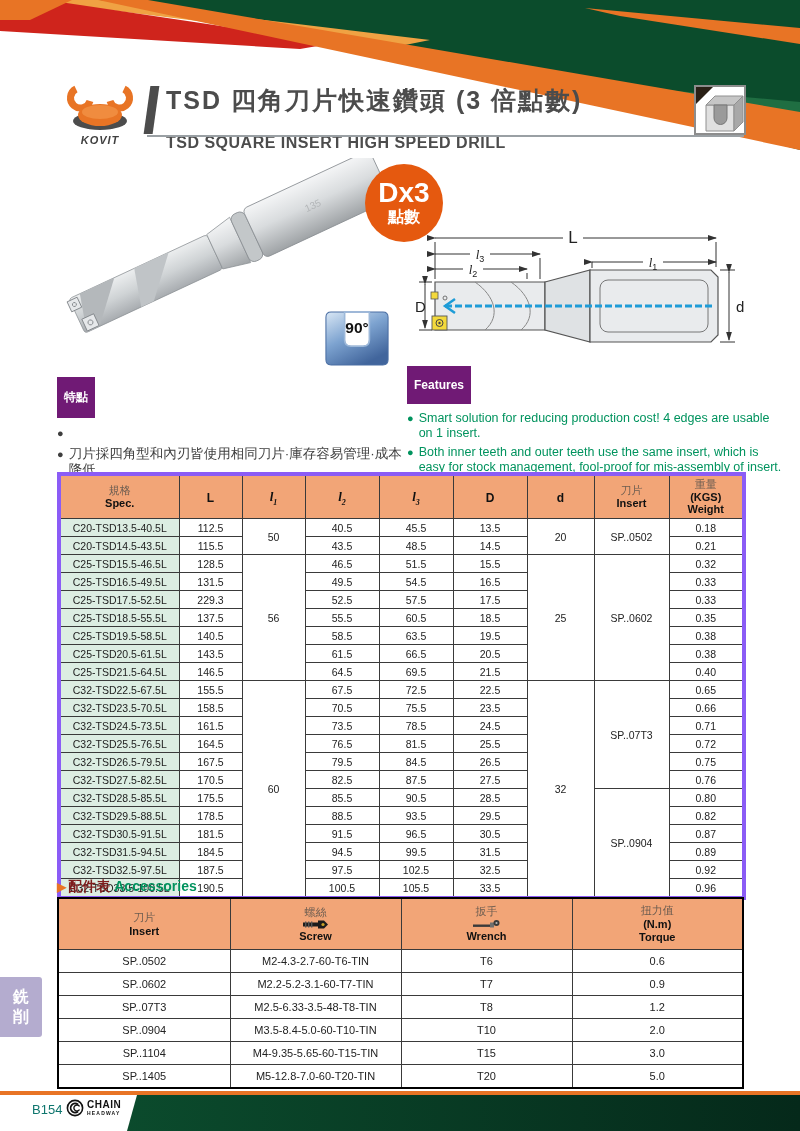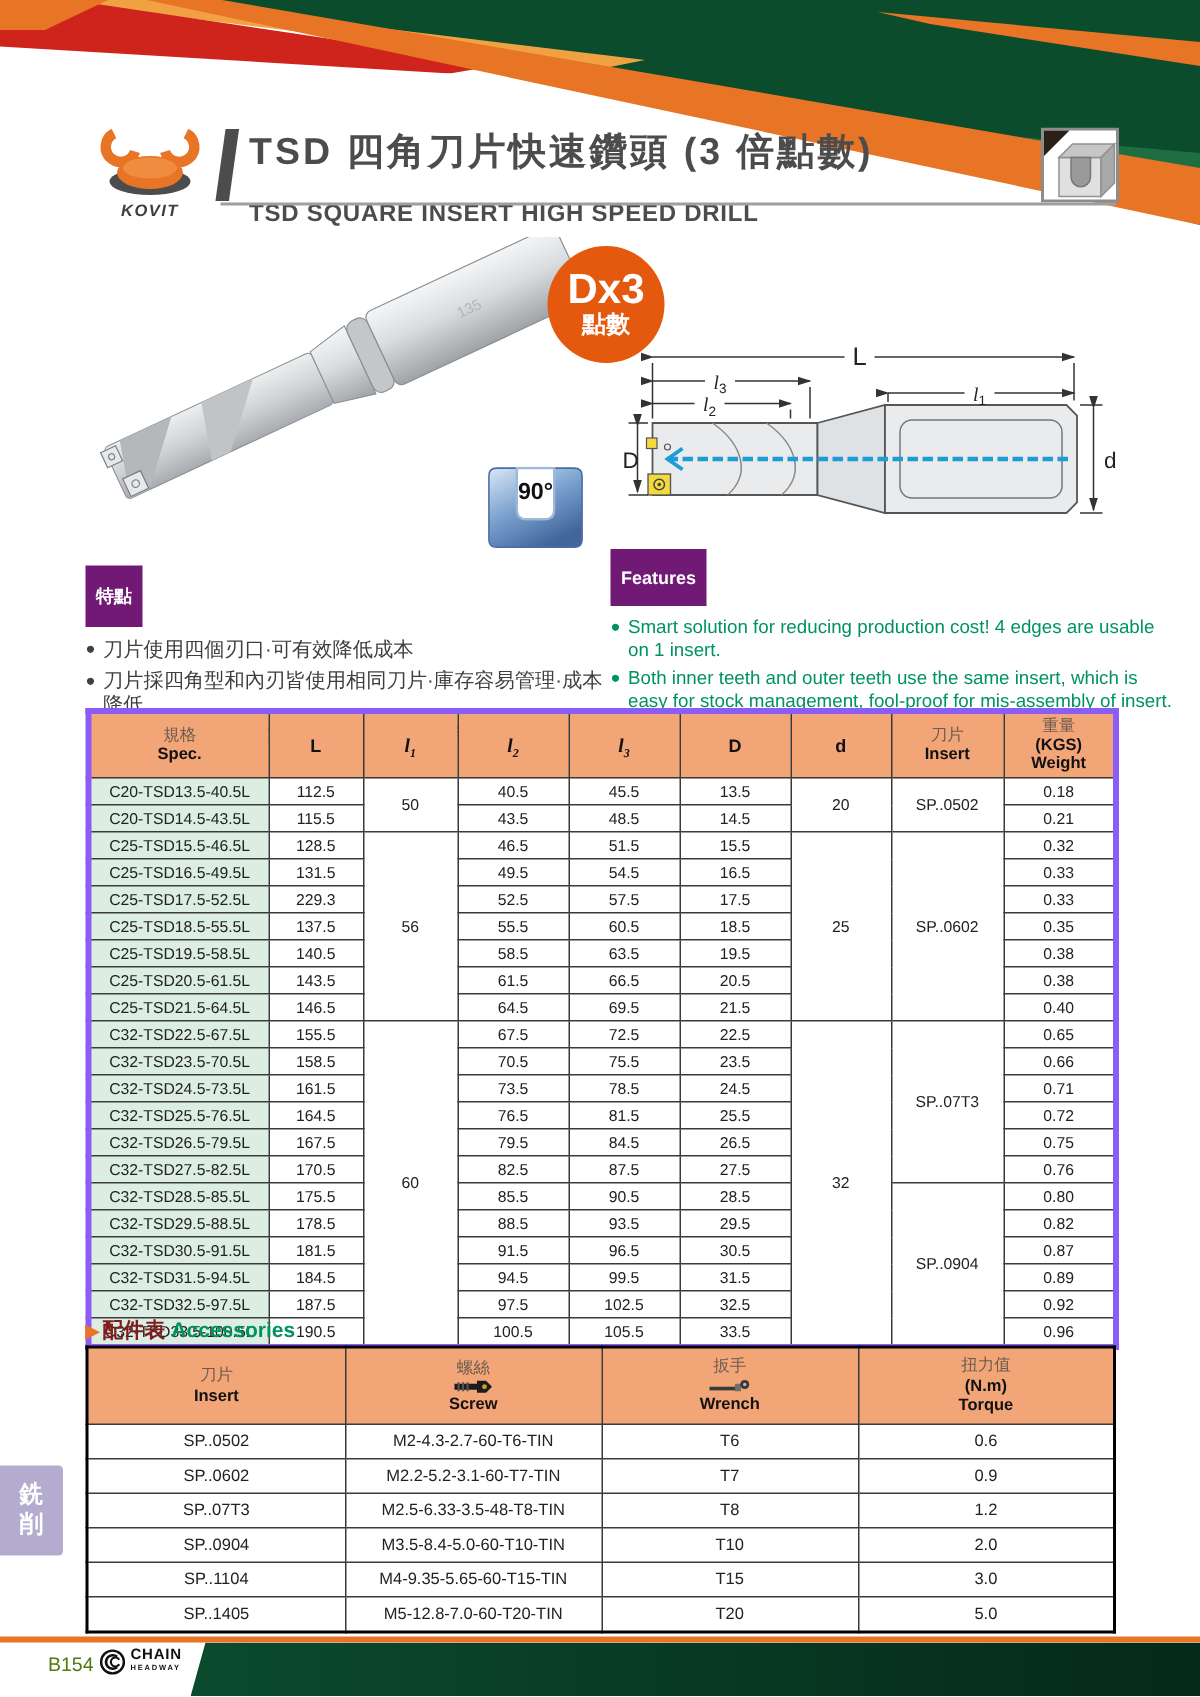--- a/index.html
+++ b/index.html
@@ -73,22 +73,22 @@
   
   #side-tab{left:0;top:977px;width:42px;height:60px;background:#b4accf;border-radius:0 3px 3px 0;
             display:flex;flex-direction:column;align-items:center;justify-content:center;gap:4px;
             color:#fff;font-weight:bold;font-size:16px;line-height:1;}
 
   
   #footer-line{left:0;top:1091px;width:800px;height:4px;background:#e87425;}
   #footer-green{left:0;top:1095px;width:800px;height:36px;
                 background:linear-gradient(90deg,#0c5130,#05291a);
                 clip-path:polygon(137px 0,800px 0,800px 36px,127px 36px);}
-  #footer-page{left:32px;top:1102px;font-size:13px;color:#4d7c0f;}
-  #footer-logo{left:66px;top:1099px;display:flex;align-items:flex-start;gap:3px;}
+  #footer-page{left:32px;top:1102px;font-size:13px;color:#0f766e;}
+  #footer-logo{left:66px;top:1099px;display:flex;align-items:center;gap:3px;}
   #footer-brand .t{font-size:10px;font-weight:bold;color:#111;line-height:1;letter-spacing:0.5px;}
   #footer-brand .b{font-size:5px;font-weight:bold;color:#111;line-height:1.4;letter-spacing:1.2px;}
 </style>
 </head>
 <body>
 
 <div id="page">
 
   <div id="banner" class="abs">
     <div class="b-green"></div>
@@ -233,21 +233,20 @@
       <line x1="314" y1="50" x2="314" y2="118" stroke="#333" stroke-width="1" marker-start="url(#ah)" marker-end="url(#ah)"></line>
       <text x="321" y="90" font-size="15" fill="#222"><tspan>d</tspan></text>
     </svg>
   </div>
 
   <div id="feat-zh" class="abs">
     <span class="feat-label">特點</span>
     <ul>
       <li>
           <span class="dot">●</span>
-          <span>刀片使用四個刃口·可有效降低成本</span>
         </li>
       <li>
           <span class="dot">●</span>
           <span>刀片採四角型和內刃皆使用相同刀片·庫存容易管理·成本降低</span>
         </li>
       <li>
           <span class="dot">●</span>
           <span>同一刀片的使用可預防安裝錯誤和有效降低刀具損壞</span>
         </li>
     </ul>

